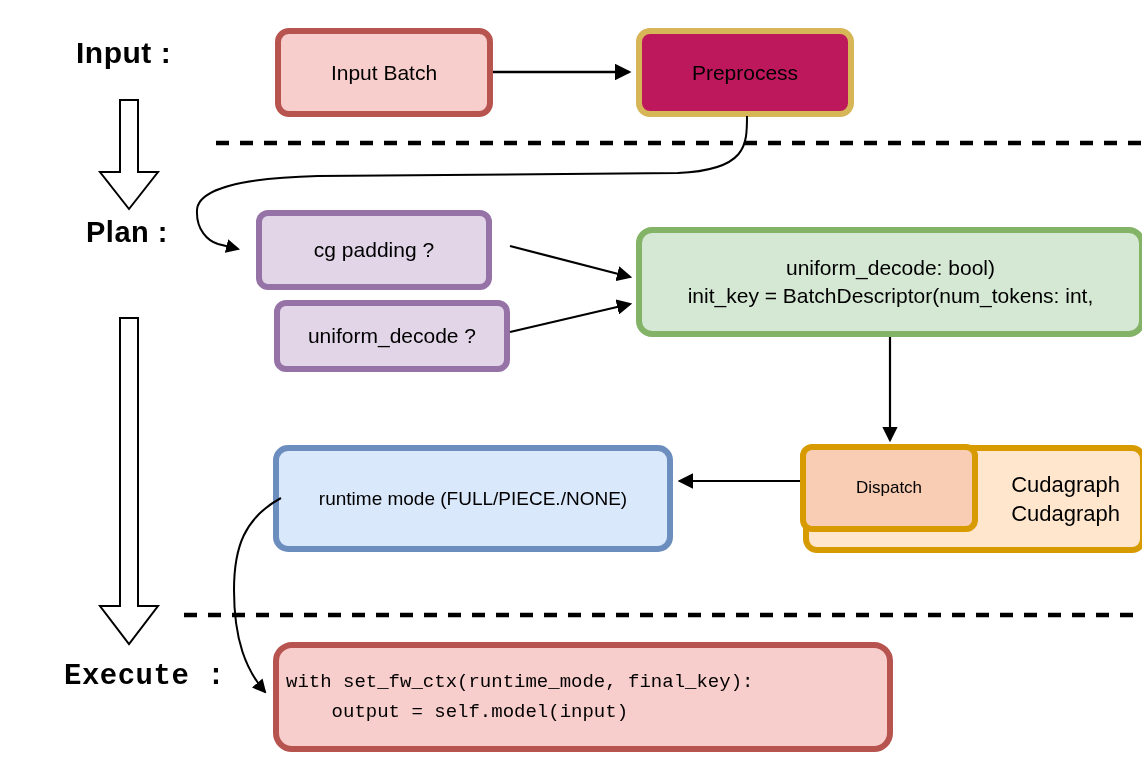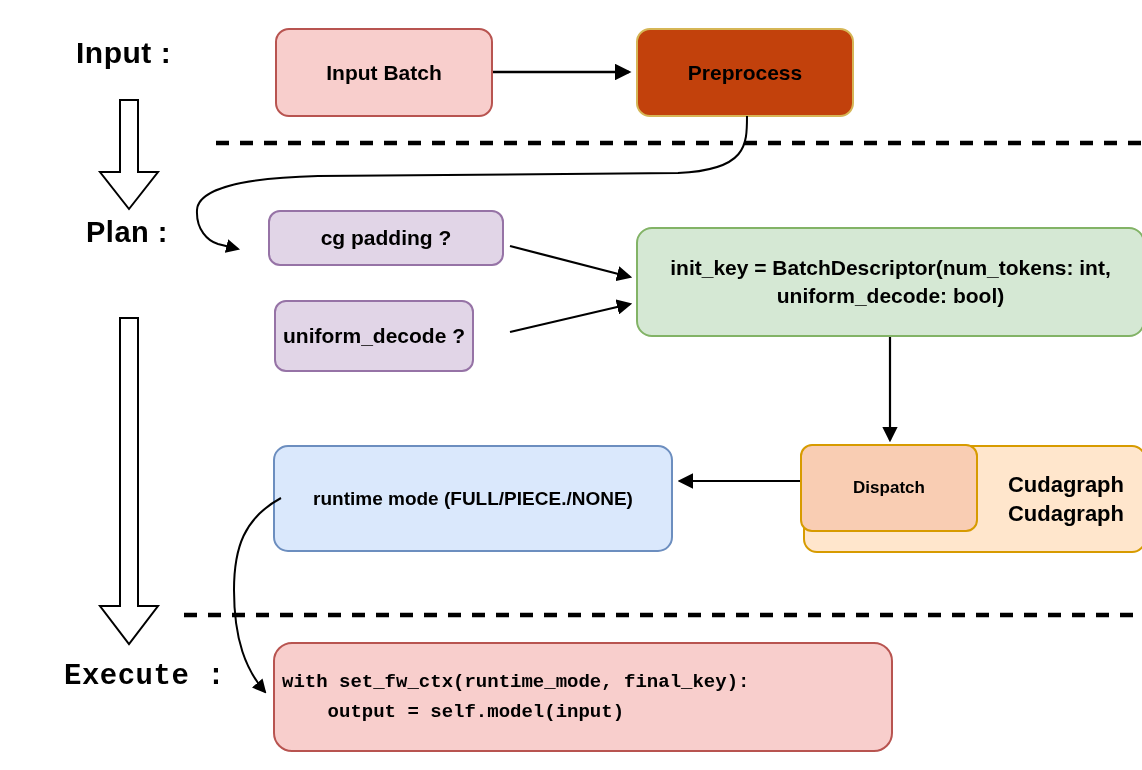--- a/index.html
+++ b/index.html
@@ -1,29 +1,29 @@
 <!DOCTYPE html>
 <html><head>
 <meta charset="utf-8">
 <style>
   html,body{margin:0;padding:0;background:#ffffff;}
   #canvas{position:relative;width:1142px;height:770px;background:#ffffff;overflow:hidden;
           font-family:"Liberation Sans",sans-serif;color:#000;margin-left:48px;}
   .connectors{position:absolute;left:0;top:0;width:1142px;height:770px;z-index:3;pointer-events:none;}
-  .node{position:absolute;z-index:1;border:2px solid #c2410c;box-sizing:border-box;
+  .node{position:absolute;z-index:1;border:6px solid #c2410c;box-sizing:border-box;
         display:flex;align-items:center;justify-content:center;text-align:center;
-        background:#eee;font-weight:bold;}
+        background:#eee;}
   .stage-label{position:absolute;z-index:2;font-weight:700;letter-spacing:0.5px;}
   #label-input{left:28px;top:36px;font-size:30px;}
   #label-plan{left:38px;top:216px;font-size:29px;}
   #label-execute{left:16px;top:660px;font-size:29px;font-family:Liberation Mono, monospace;}
   #node-input-batch{left:227px;top:28px;width:218px;height:89px;border-radius:14px;font-size:21px;}
   #node-preprocess{left:588px;top:28px;width:218px;height:89px;border-radius:14px;font-size:21px;}
-  #node-cg-padding{left:220px;top:210px;width:236px;height:56px;border-radius:12px;font-size:21px;}
-  #node-uniform-decode{left:226px;top:300px;width:200px;height:72px;border-radius:12px;font-size:21px;}
+  #node-cg-padding{left:208px;top:210px;width:236px;height:80px;border-radius:12px;font-size:21px;}
+  #node-uniform-decode{left:226px;top:300px;width:236px;height:72px;border-radius:12px;font-size:21px;}
   #node-init-key{left:588px;top:227px;width:509px;height:110px;border-radius:16px;
                  font-size:21px;line-height:28px;flex-direction:column;}
   #node-dispatcher{left:755px;top:445px;width:343px;height:108px;border-radius:14px;
                    font-size:22px;line-height:29px;justify-content:flex-end;}
   .dispatcher-label{display:flex;flex-direction:column;align-items:flex-end;margin-right:20px;}
   #node-dispatch{left:752px;top:444px;width:178px;height:88px;border-radius:12px;font-size:17px;z-index:2;}
   #node-runtime{left:225px;top:445px;width:400px;height:107px;border-radius:15px;
                 font-size:19px;line-height:27px;flex-direction:row;}
   #node-code{left:225px;top:642px;width:620px;height:110px;border-radius:14px;
              font-family:"Liberation Mono",monospace;font-size:19px;line-height:30px;
@@ -36,35 +36,35 @@
 <div id="canvas">
 
   <div class="stage-label" id="label-input">Input :</div>
   <div class="stage-label" id="label-plan">Plan :</div>
   <div class="stage-label" id="label-execute">Execute :</div>
 
   <div class="node" id="node-input-batch" style="background-color: rgb(248, 206, 204); border-color: rgb(184, 84, 80);">
     <span>Input Batch</span>
   </div>
 
-  <div class="node" id="node-preprocess" style="background-color: #c2410c; border-color: rgb(214, 182, 86);">
+  <div class="node" id="node-preprocess" style="background-color: #be185d; border-color: rgb(214, 182, 86);">
     <span>Preprocess</span>
   </div>
 
   <div class="node" id="node-cg-padding" style="background-color: rgb(225, 213, 231); border-color: rgb(150, 115, 166);">
     <span>cg padding ?</span>
   </div>
 
   <div class="node" id="node-uniform-decode" style="background-color: rgb(225, 213, 231); border-color: rgb(150, 115, 166);">
     <span>uniform_decode ?</span>
   </div>
 
   <div class="node" id="node-init-key" style="background-color: rgb(213, 232, 212); border-color: rgb(130, 179, 102);">
+    <span>uniform_decode: bool)</span>
     <span>init_key = BatchDescriptor(num_tokens: int,</span>
-    <span>uniform_decode: bool)</span>
   </div>
 
   <div class="node" id="node-dispatcher" style="background-color: rgb(255, 230, 204); border-color: rgb(215, 155, 0);">
     <span class="dispatcher-label">
       <span>Cudagraph</span>
       <span>Cudagraph</span>
     </span>
   </div>
 
   <div class="node" id="node-dispatch" style="background-color: rgb(249, 205, 179); border-color: rgb(215, 155, 0);">

